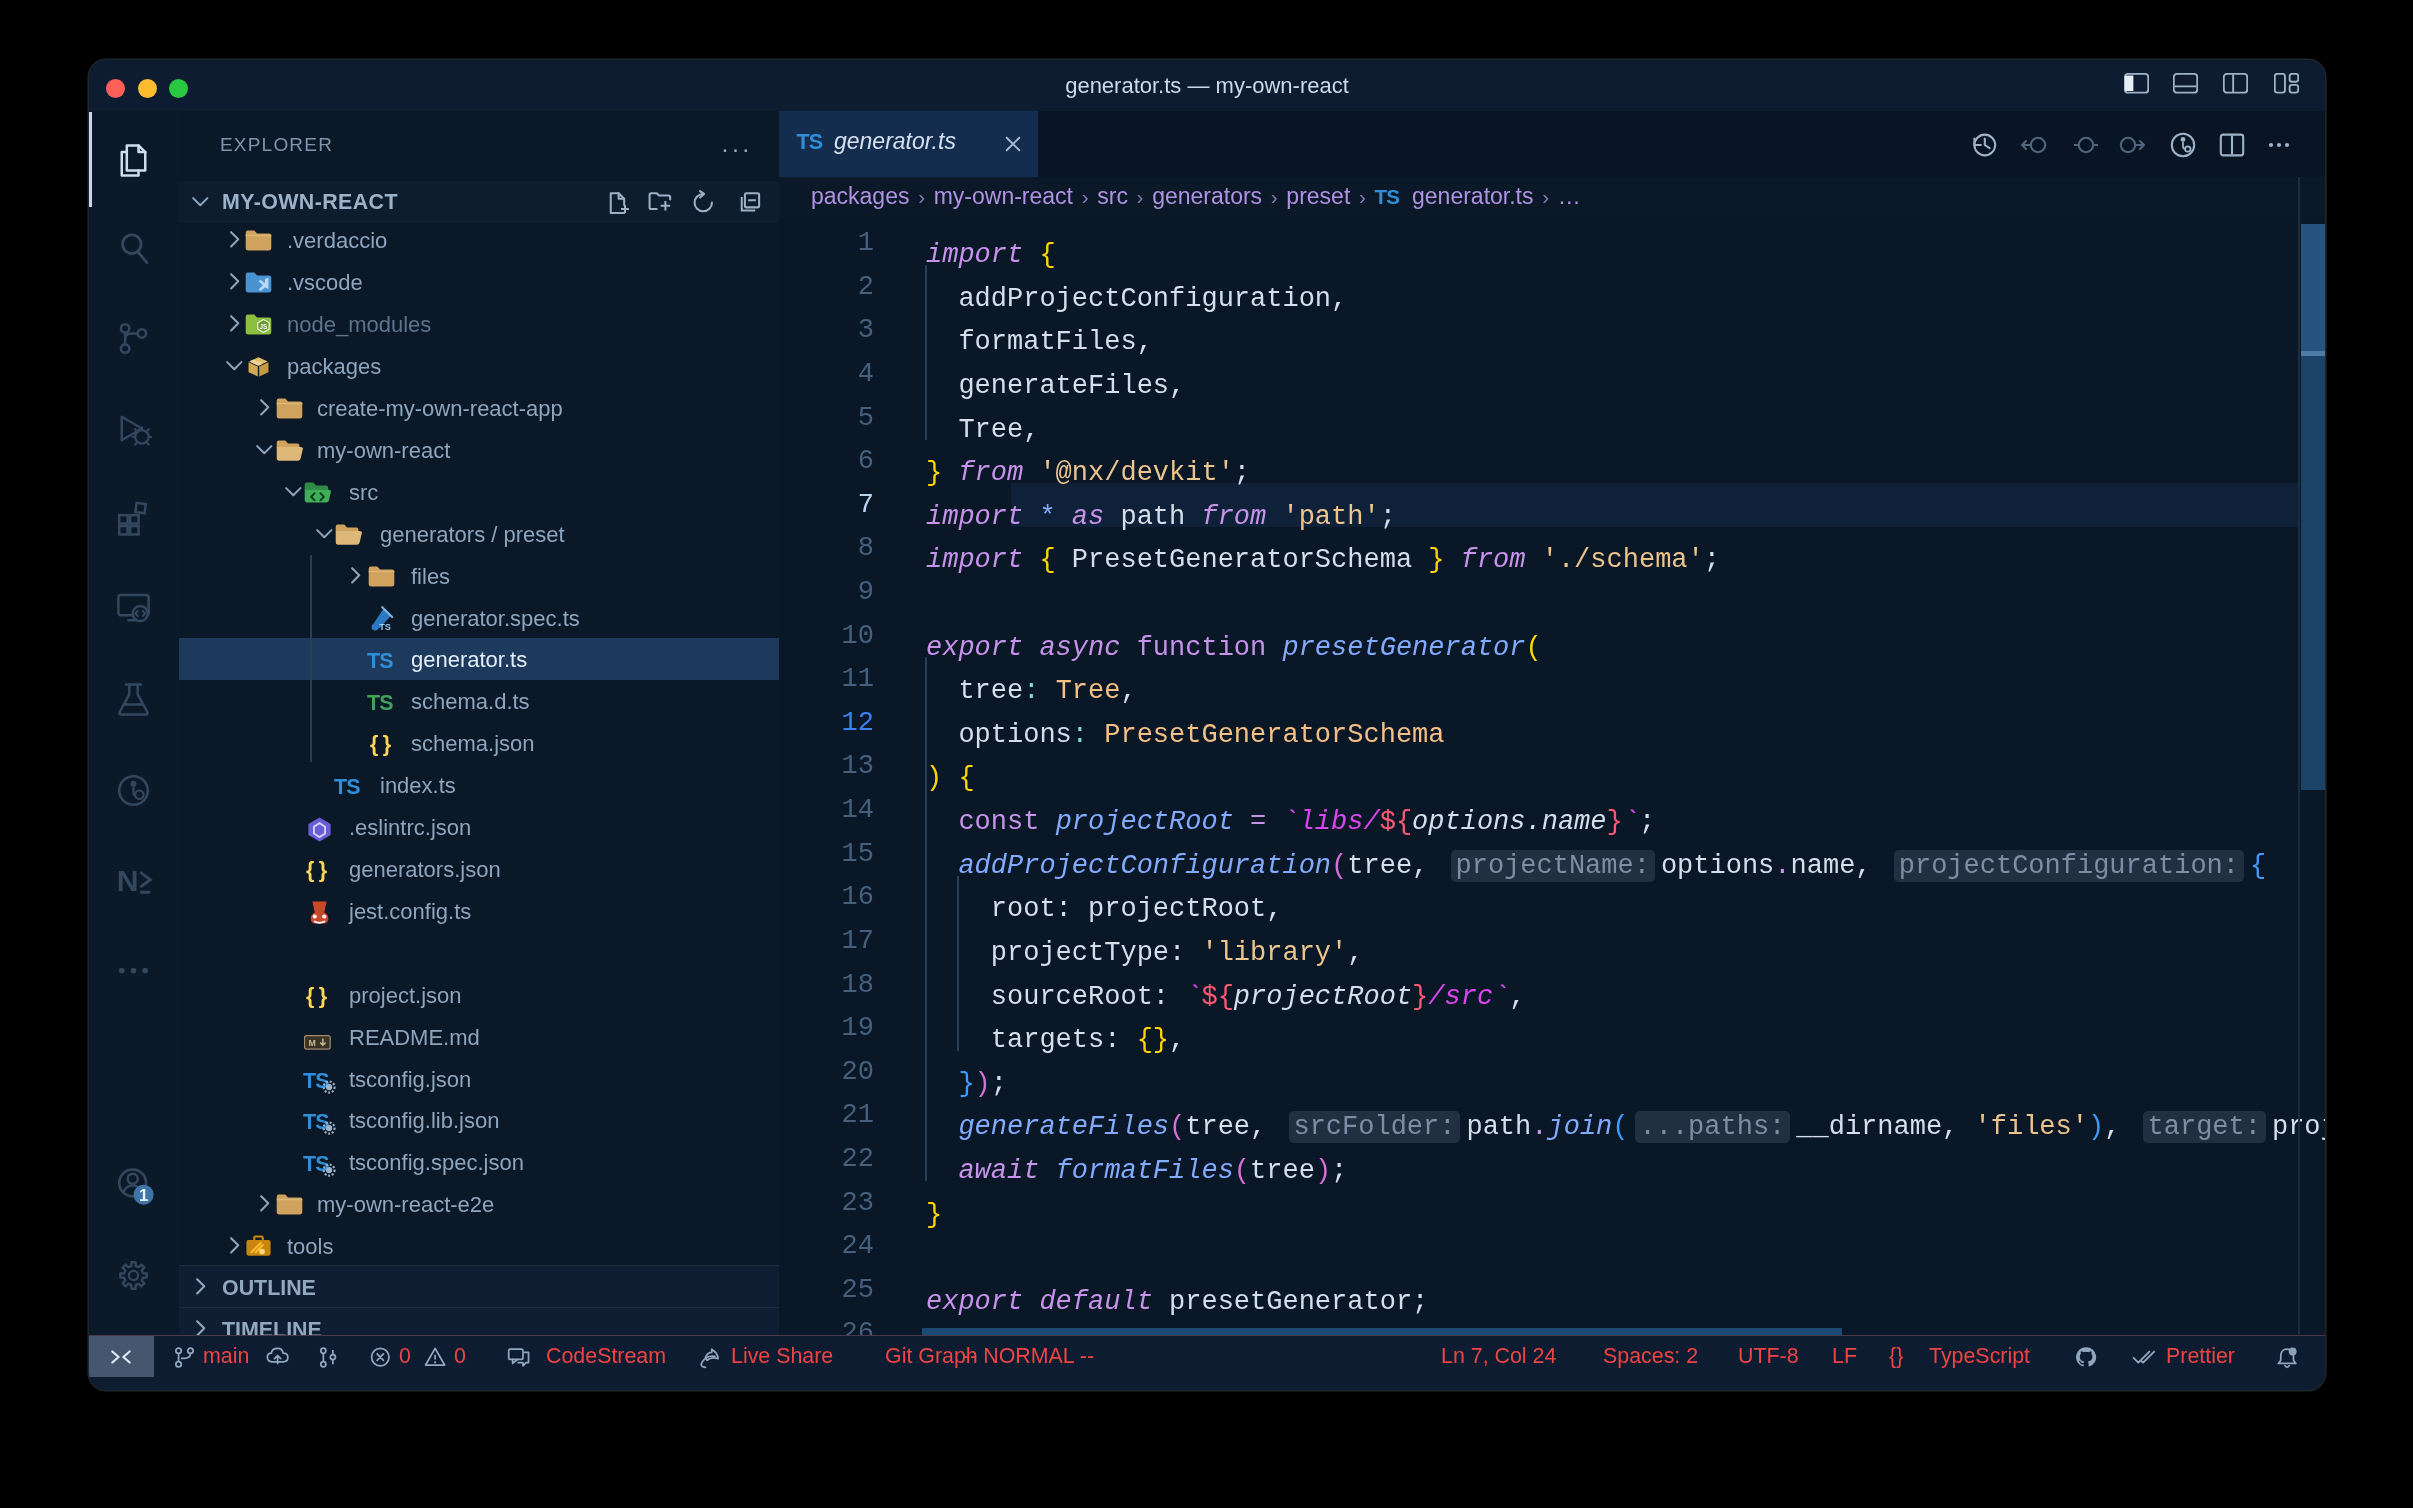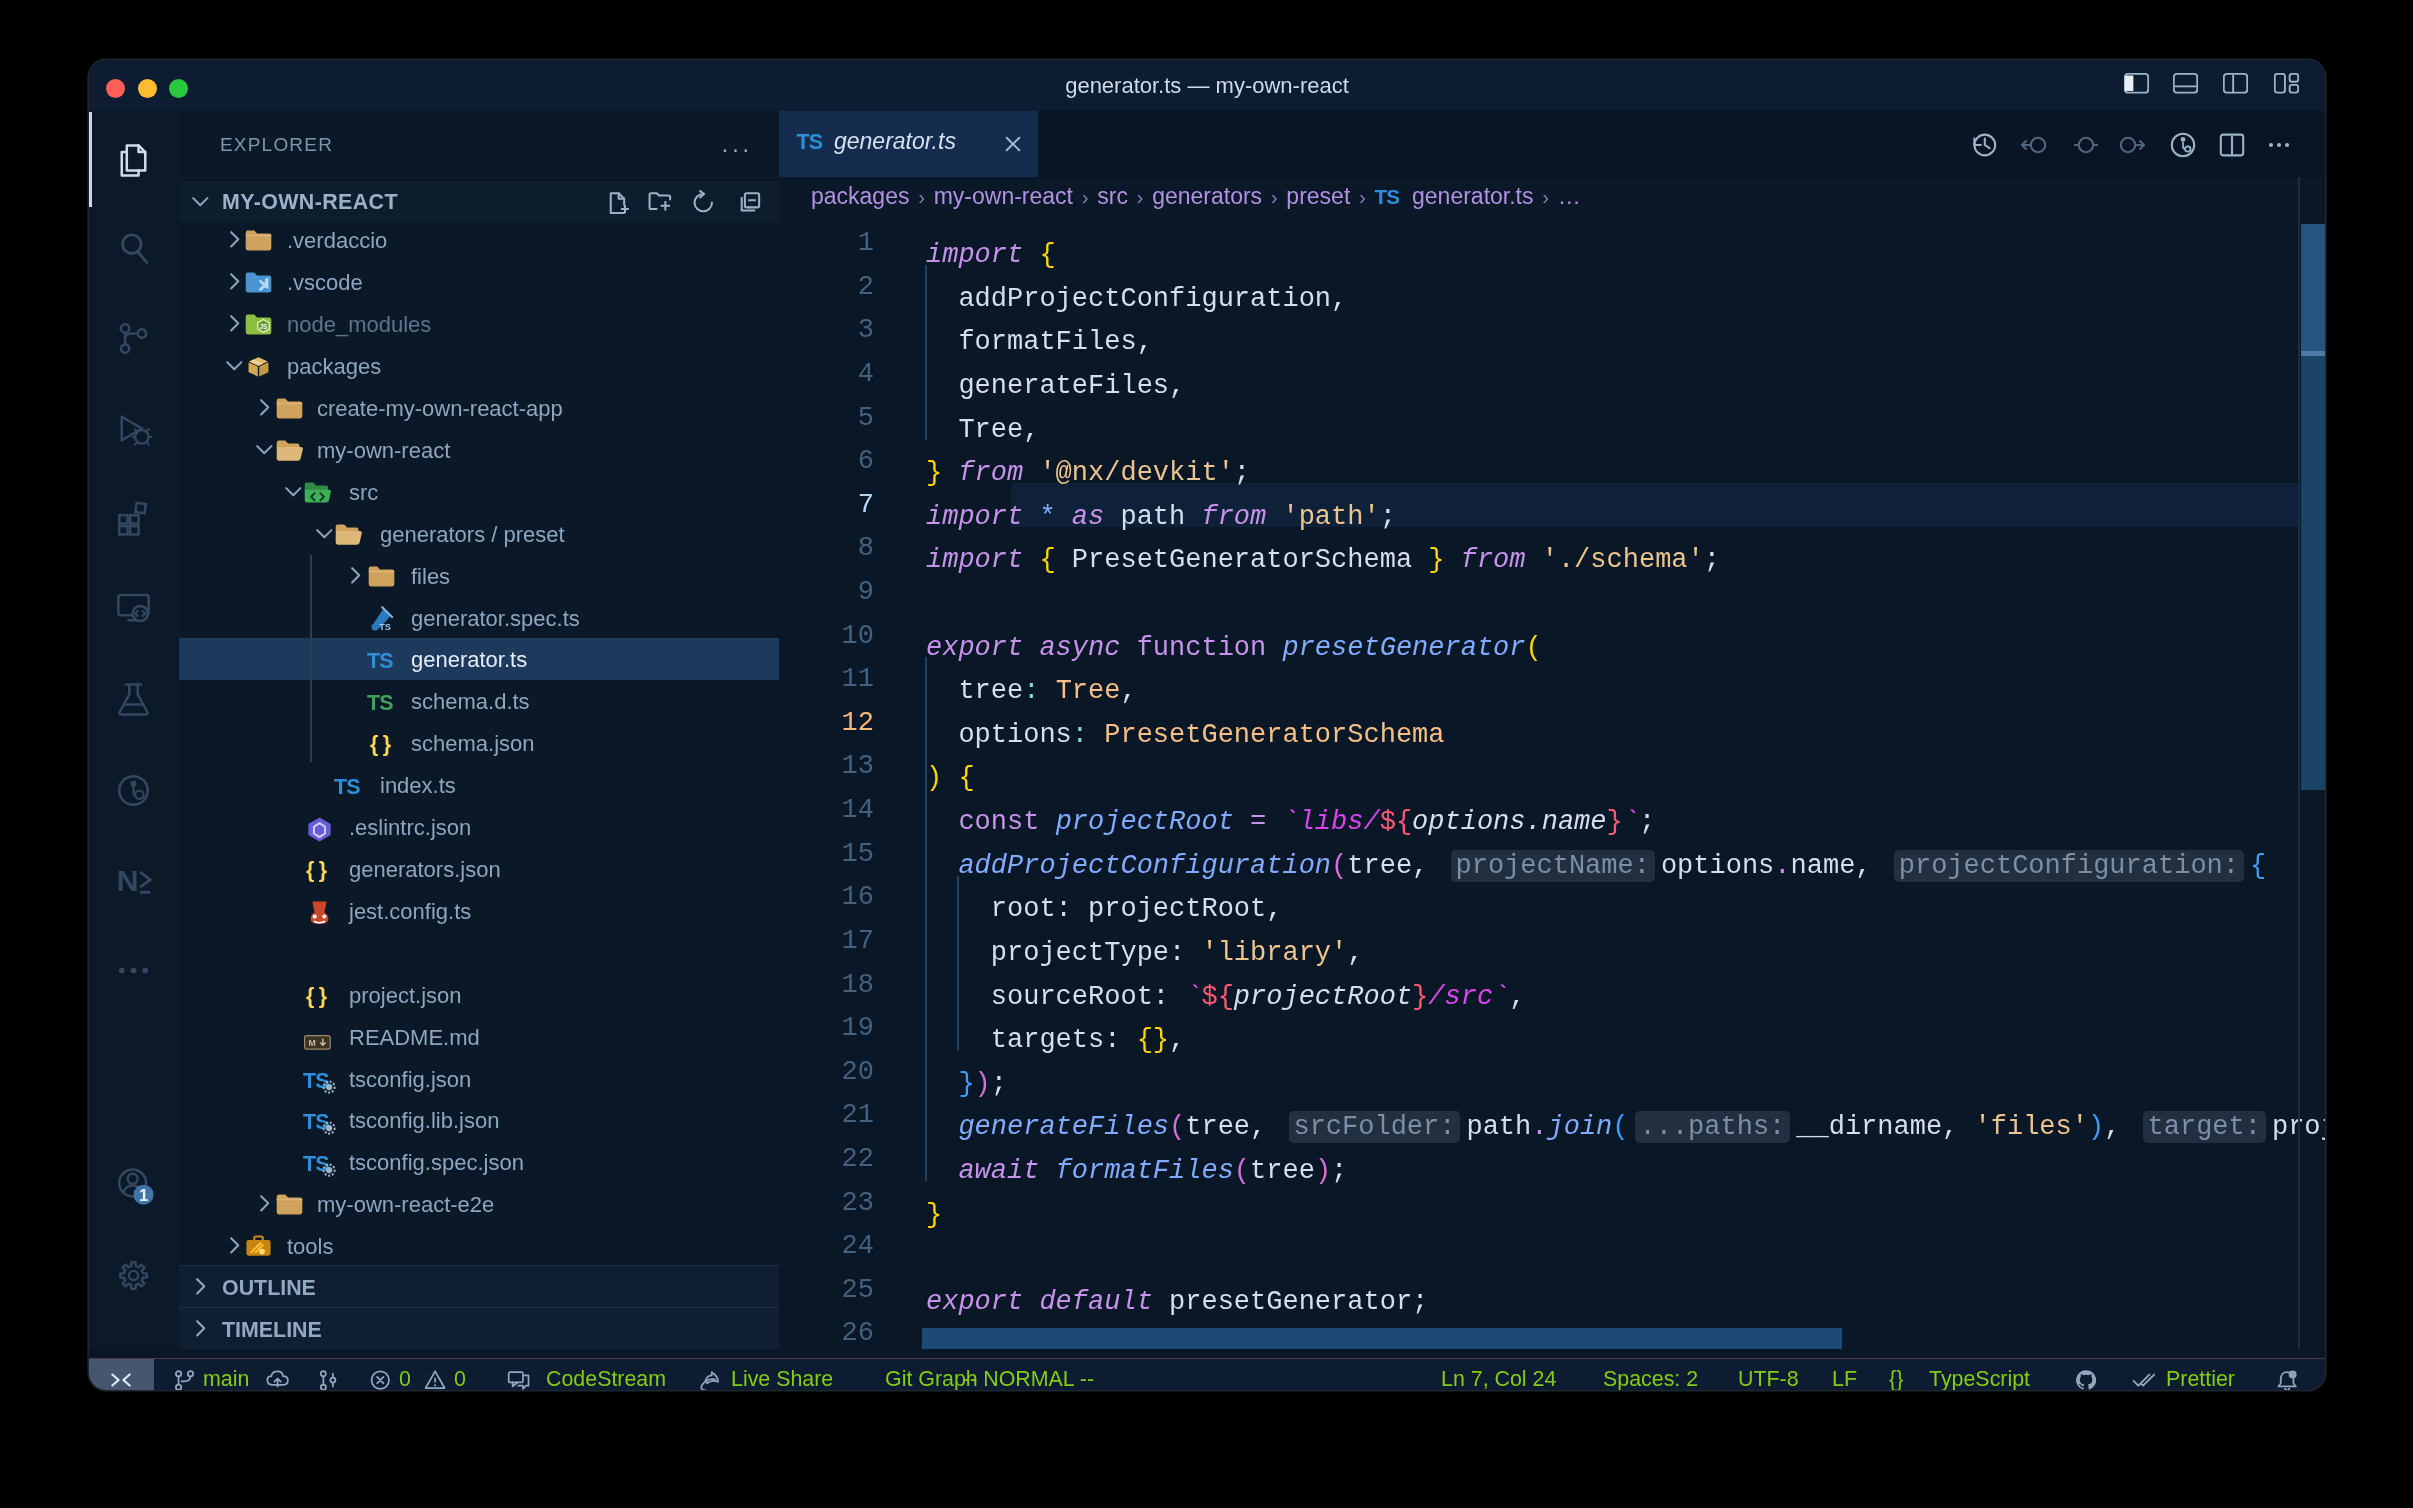--- a/index.html
+++ b/index.html
@@ -59,21 +59,21 @@
 .rd{color:#ff5874}
 .vi{color:#d6deeb;font-style:italic}
 .w{color:#d6deeb}
 .hint{background:#212f41;color:#7d8ea4;border-radius:4.7px;padding:0.8px 4.7px;margin:0 6.3px}
 
 #vsbline{position:absolute;top:117px;bottom:41px;left:2209px;width:1.6px;background:#1b2c41}
 #vslider{position:absolute;left:2212px;top:164px;width:24.5px;height:566px;background:linear-gradient(#25547f 0 129px,#1b4267 129px)}
 #vslider .b{position:absolute;left:0;top:127px;width:100%;height:4.7px;background:#4d7ba6}
 #hslider{position:absolute;left:833px;top:1268px;width:920px;height:20.6px;background:#1c4a74}
 
-#status{position:absolute;left:0;bottom:0;width:100%;height:32px;background:#0d1c30;border-top:1.6px solid #49394b;color:#84cc16;font-size:21.4px}
+#status{position:absolute;left:0;bottom:0;width:100%;height:55px;background:#0d1c30;border-top:1.6px solid #49394b;color:#ef4444;font-size:21.4px}
 #status .it{position:absolute;top:8px;white-space:nowrap}
 #remote{position:absolute;left:0;top:0;width:65px;height:41px;background:#46566e}
 .sic{position:absolute;top:9.5px}
 </style>
 </head><body>
 <div id="win">
     <div id="title">
       <div class="tl" style="left:17.4px;background:#ff5f57"></div>
       <div class="tl" style="left:49px;background:#febc2e"></div>
       <div class="tl" style="left:80px;background:#28c840"></div>
@@ -450,21 +450,21 @@
       <div class="cl" style="top:49px"><span class="num" style="color:#44607c">2</span><span class="code"><span class="w">  addProjectConfiguration,</span></span></div>
       <div class="cl" style="top:92px"><span class="num" style="color:#44607c">3</span><span class="code"><span class="w">  formatFiles,</span></span></div>
       <div class="cl" style="top:136px"><span class="num" style="color:#44607c">4</span><span class="code"><span class="w">  generateFiles,</span></span></div>
       <div class="cl" style="top:180px"><span class="num" style="color:#44607c">5</span><span class="code"><span class="w">  Tree,</span></span></div>
       <div class="cl" style="top:223px"><span class="num" style="color:#44607c">6</span><span class="code"><span class="b1">}</span> <span class="k">from</span> <span class="s">'@nx/devkit'</span><span class="w">;</span></span></div>
       <div class="cl" style="top:267px"><span class="num" style="color:#b9d4ee">7</span><span class="code"><span class="k">import</span> <span class="fn" style="font-style:normal">*</span> <span class="k">as</span> <span class="w">path</span> <span class="k">from</span> <span class="s">'path'</span><span class="w">;</span></span></div>
       <div class="cl" style="top:310px"><span class="num" style="color:#44607c">8</span><span class="code"><span class="k">import</span> <span class="b1">{</span><span class="w"> PresetGeneratorSchema </span><span class="b1">}</span> <span class="k">from</span> <span class="s">'./schema'</span><span class="w">;</span></span></div>
       <div class="cl" style="top:354px"><span class="num" style="color:#44607c">9</span><span class="code"></span></div>
       <div class="cl" style="top:398px"><span class="num" style="color:#44607c">10</span><span class="code"><span class="k">export</span> <span class="k">async</span> <span class="kf">function</span> <span class="fn">presetGenerator</span><span class="b1">(</span></span></div>
       <div class="cl" style="top:441px"><span class="num" style="color:#44607c">11</span><span class="code"><span class="w">  tree</span><span class="cn">:</span> <span class="ty">Tree</span><span class="w">,</span></span></div>
-      <div class="cl" style="top:485px"><span class="num" style="color:#fdba74">12</span><span class="code"><span class="w">  options</span><span class="cn">:</span> <span class="ty">PresetGeneratorSchema</span></span></div>
+      <div class="cl" style="top:485px"><span class="num" style="color:#3b82f6">12</span><span class="code"><span class="w">  options</span><span class="cn">:</span> <span class="ty">PresetGeneratorSchema</span></span></div>
       <div class="cl" style="top:528px"><span class="num" style="color:#44607c">13</span><span class="code"><span class="b1">)</span> <span class="b1">{</span></span></div>
       <div class="cl" style="top:572px"><span class="num" style="color:#44607c">14</span><span class="code">  <span class="kf">const</span> <span class="fn">projectRoot</span> <span class="kf">=</span> <span class="si">`libs/</span><span class="rd">${</span><span class="vi">options.name</span><span class="rd">}</span><span class="si">`</span><span class="w">;</span></span></div>
       <div class="cl" style="top:616px"><span class="num" style="color:#44607c">15</span><span class="code">  <span class="fn">addProjectConfiguration</span><span class="b2">(</span><span class="w">tree, </span><span class="hint">projectName:</span><span class="w">options</span><span class="kf">.</span><span class="w">name, </span><span class="hint">projectConfiguration:</span><span class="b3">{</span></span></div>
       <div class="cl" style="top:659px"><span class="num" style="color:#44607c">16</span><span class="code"><span class="w">    root: projectRoot,</span></span></div>
       <div class="cl" style="top:703px"><span class="num" style="color:#44607c">17</span><span class="code"><span class="w">    projectType: </span><span class="s">'library'</span><span class="w">,</span></span></div>
       <div class="cl" style="top:747px"><span class="num" style="color:#44607c">18</span><span class="code"><span class="w">    sourceRoot: </span><span class="si">`</span><span class="rd">${</span><span class="vi">projectRoot</span><span class="rd">}</span><span class="si">/src`</span><span class="w">,</span></span></div>
       <div class="cl" style="top:790px"><span class="num" style="color:#44607c">19</span><span class="code"><span class="w">    targets: </span><span class="b1">{}</span><span class="w">,</span></span></div>
       <div class="cl" style="top:834px"><span class="num" style="color:#44607c">20</span><span class="code">  <span class="b3">}</span><span class="b2">)</span><span class="w">;</span></span></div>
       <div class="cl" style="top:877px"><span class="num" style="color:#44607c">21</span><span class="code">  <span class="fn">generateFiles</span><span class="b2">(</span><span class="w">tree, </span><span class="hint">srcFolder:</span><span class="w">path</span><span class="kf">.</span><span class="fn">join</span><span class="b3">(</span><span class="hint">...paths:</span><span class="w">__dirname, </span><span class="s">'files'</span><span class="b3">)</span><span class="w">, </span><span class="hint">target:</span><span class="w">projectRoot</span></span></div>
       <div class="cl" style="top:921px"><span class="num" style="color:#44607c">22</span><span class="code">  <span class="k">await</span> <span class="fn">formatFiles</span><span class="b2">(</span><span class="w">tree</span><span class="b2">)</span><span class="w">;</span></span></div>

